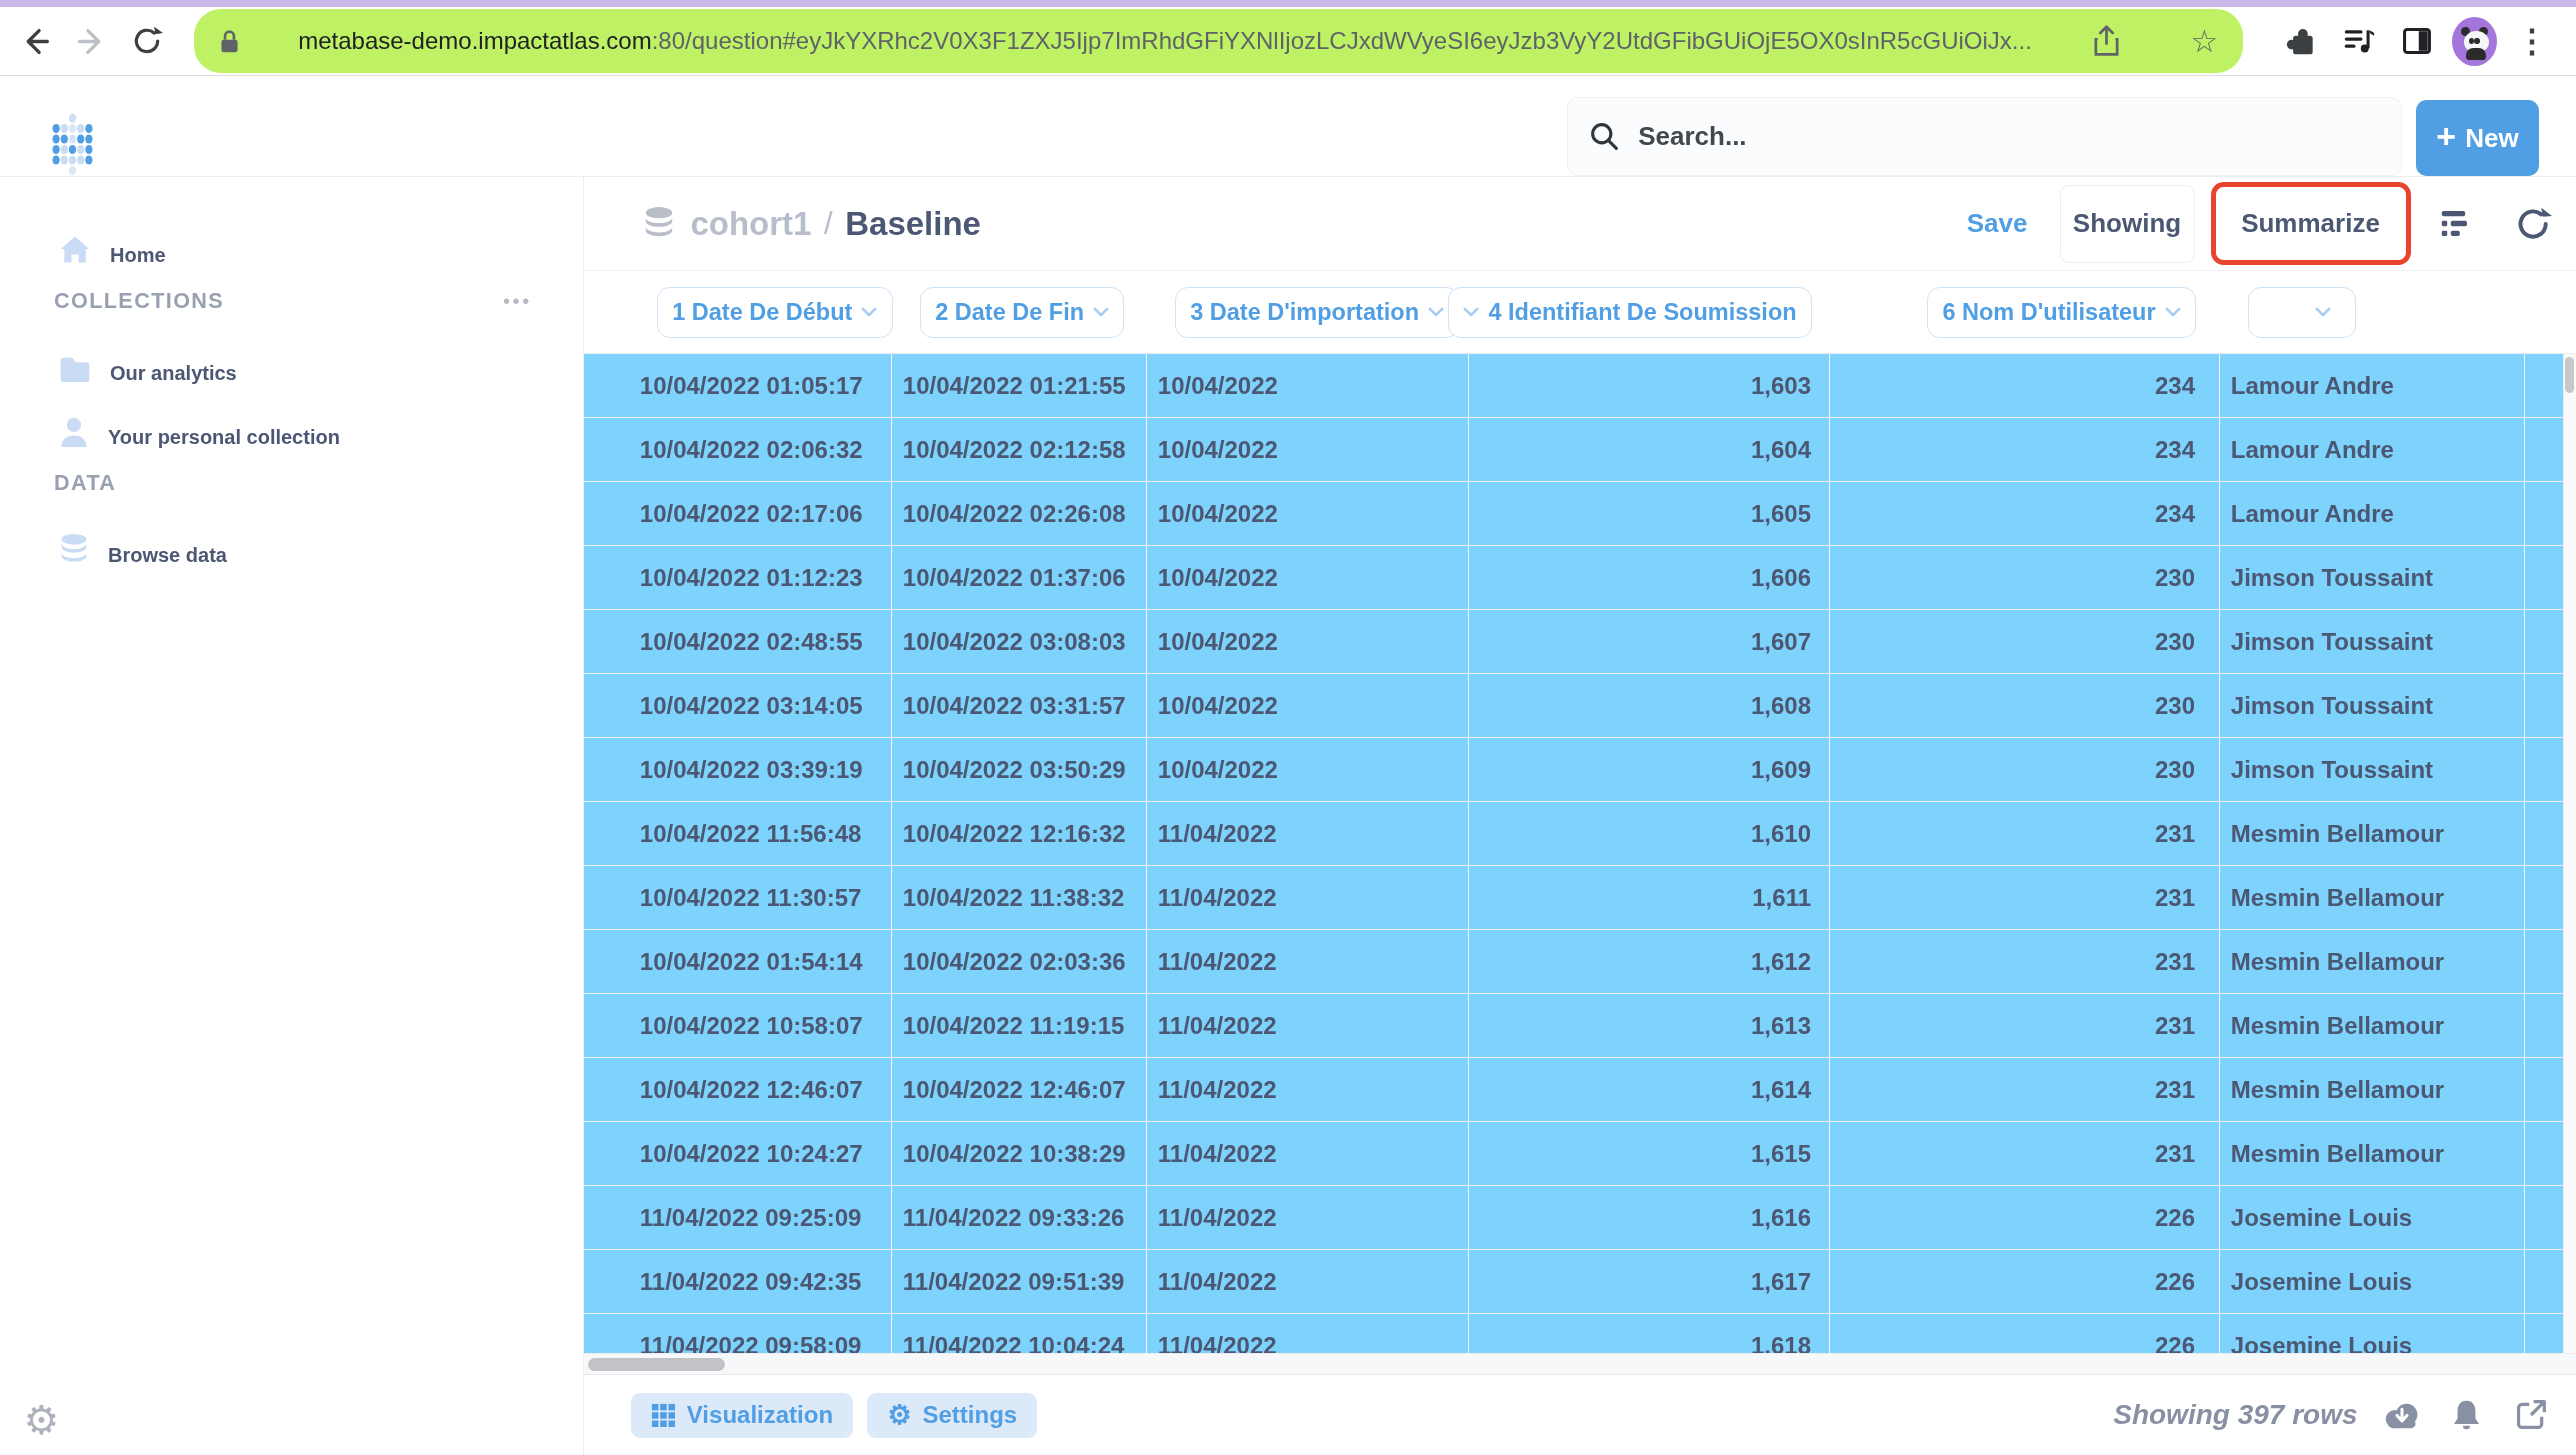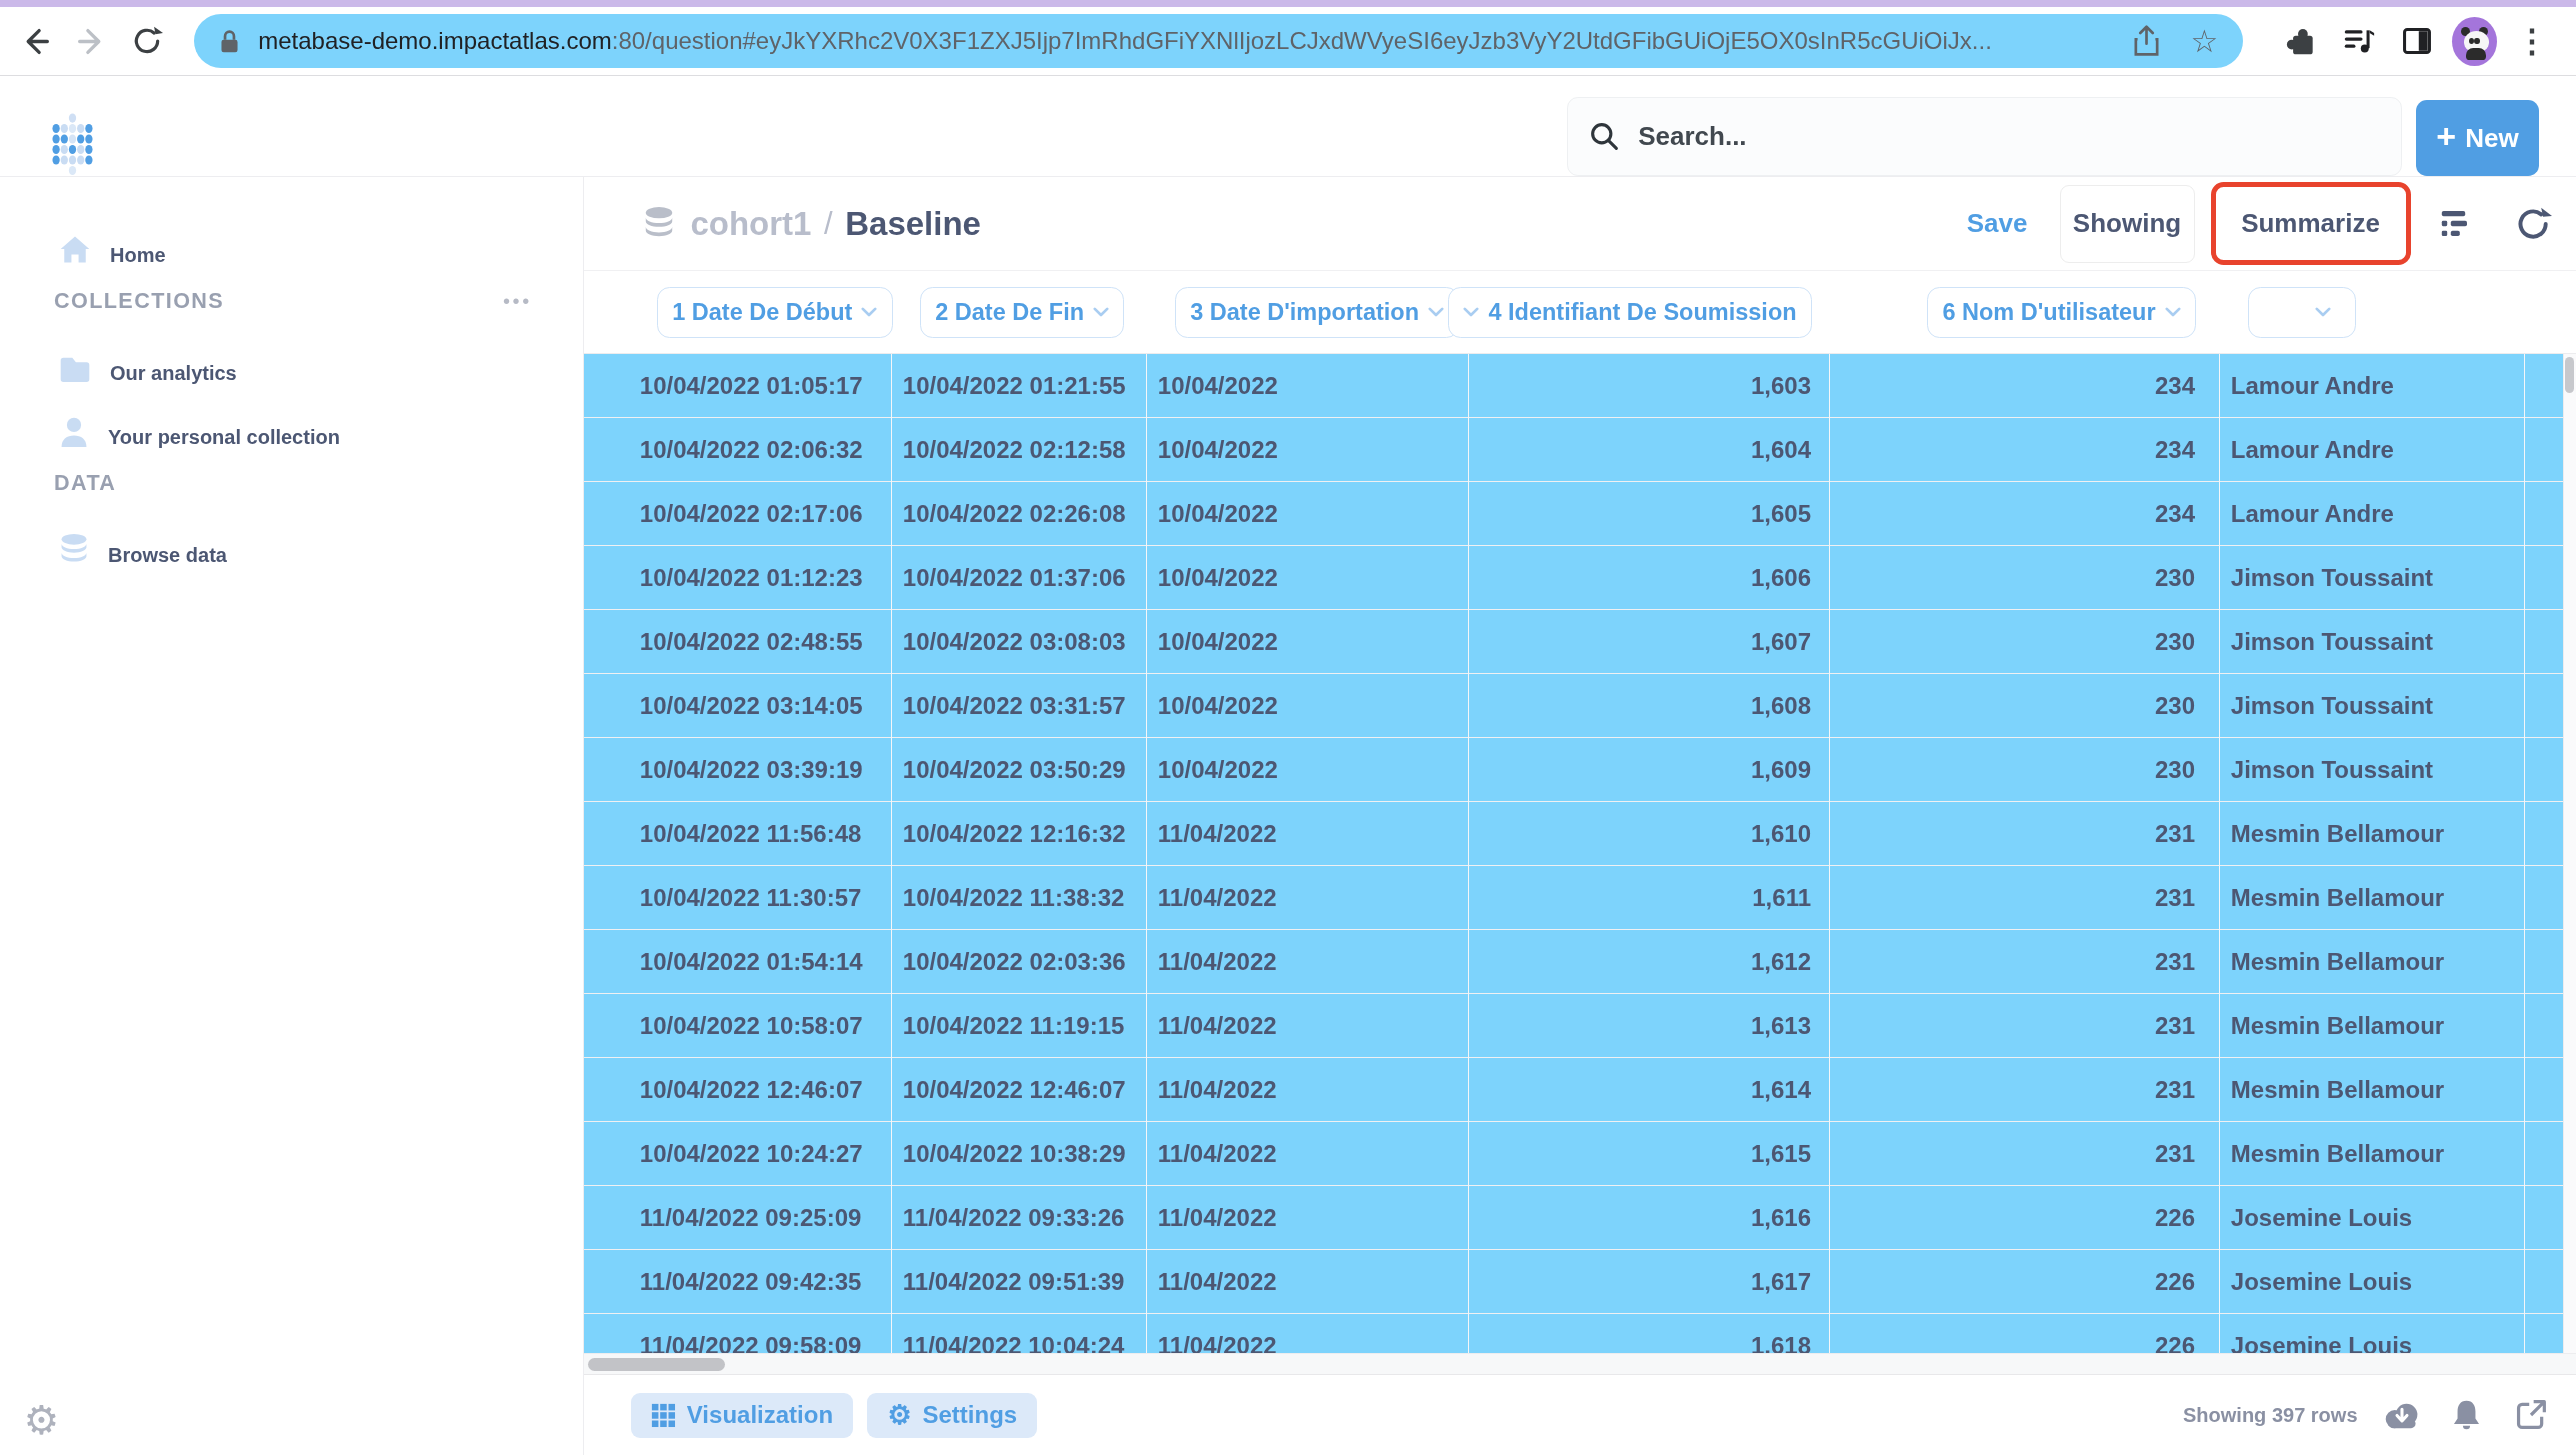--- a/index.html
+++ b/index.html
@@ -7,22 +7,22 @@
     font-family:"Liberation Sans", sans-serif; }
   .spacer { flex:1; }
   svg { display:block; }
 
   
   .tab-strip { height:7.2px; background:#cbb9e9; }
   .toolbar { height:69px; background:#fff; border-bottom:1.8px solid #dddde0;
     display:flex; align-items:center; padding:0 21.6px 0 14.4px; }
   .nav-btn { width:43px; height:43px; display:flex; align-items:center; justify-content:center;
     border-radius:50%; margin-right:12.6px; cursor:pointer; }
-  .url-bar { flex:1; height:54px; background:#7dd3fc; border-radius:27px; display:flex;
-    align-items:center; margin:0 23.5px 0 12.6px; padding:0 16px 0 23.5px; }
+  .url-bar { flex:1; height:64px; background:#bef264; border-radius:27px; display:flex;
+    align-items:center; margin:0 23.5px 0 12.6px; padding:0 16px 0 23.5px;gap:40px; }
   .url-text { font-size:24px; color:#202124; margin-left:16px; white-space:nowrap;
     overflow:hidden; flex:1; }
   .url-text .path { color:#5f6368; }
   .chrome-ico { width:45px; height:45px; display:flex; align-items:center; justify-content:center; margin-left:12.6px; cursor:pointer; }
   .star-glyph { font-size:31px; color:#5f6368; }
   .kebab-glyph { font-size:32px; color:#3c4043; font-weight:bold; }
   .avatar { width:49px; height:49px; border-radius:50%; background:#a475db; position:relative; }
   .panda-face { position:absolute; left:11.7px; top:14.4px; width:25px; height:21.6px; background:#f6f6f6; border-radius:50%; }
   .panda-ear { position:absolute; width:9px; height:9px; background:#2b2b2b; border-radius:50%; top:10px; }
   .panda-eye { position:absolute; width:5.4px; height:6.3px; background:#2b2b2b; border-radius:50%; top:21px; }
@@ -100,21 +100,21 @@
 
   .htrack { height:21.6px; background:#f7f8f9; border-top:0.9px solid #ededef; border-bottom:0.9px solid #e8e8ea; position:relative; }
   .hthumb { position:absolute; top:3.6px; left:3.6px; width:137px; height:13.5px; background:#c2c3c7; border-radius:7.2px; cursor:pointer; }
 
   
   .qfooter { height:81px; background:#fff; display:flex; align-items:center; padding:0 25px 0 47px; }
   .foot-btn { height:45px; border-radius:9px; background:#dce9f9; display:flex; align-items:center;
     padding:4px 20px; gap:10.8px; cursor:pointer; font-size:24px; font-weight:bold; color:#509ee3; }
   .foot-btn + .foot-btn { margin-left:14.4px; }
   .foot-gear { font-size:27px; color:#509ee3; line-height:1; }
-  .row-count { font-size:20px; font-weight:bold; color:#8a90a3; }
+  .row-count { font-size:28px; font-weight:bold; color:#8a90a3;font-style:italic; }
   .foot-ico { width:41px; height:41px; display:flex; align-items:center; justify-content:center; margin-left:23.5px; cursor:pointer; }
 </style>
 </head>
 <body>
 
 <div>
   <div class="tab-strip"></div>
   <div class="toolbar">
     <div class="nav-btn">
       <svg width="31" height="31" viewBox="0 0 34 34">

